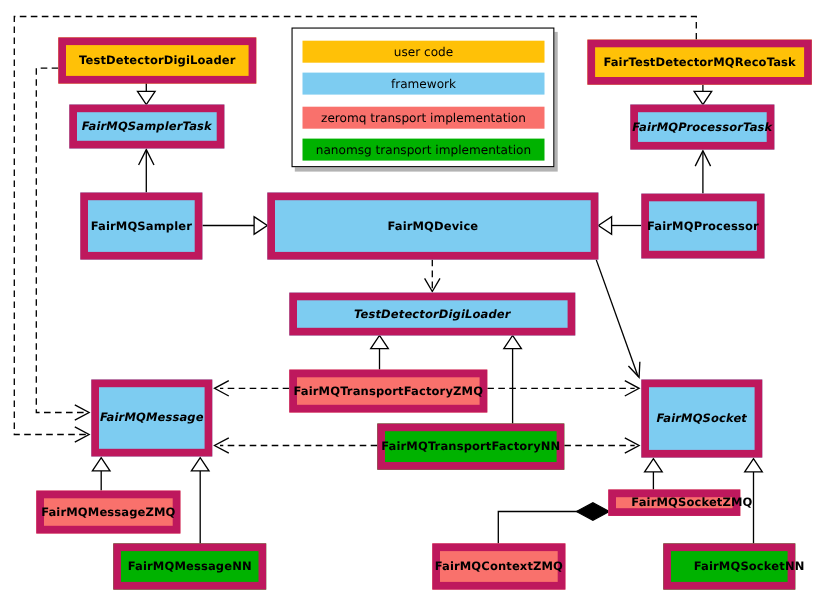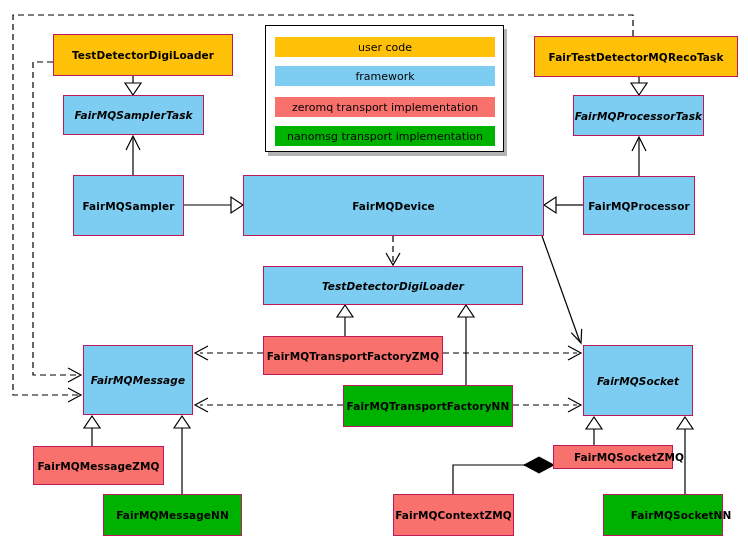--- a/index.html
+++ b/index.html
@@ -1,19 +1,19 @@
 <!DOCTYPE html>
 <html><head>
 <meta charset="utf-8">
 <style>
   html,body { margin:0; padding:0; background:#ffffff; }
   body { font-family:"DejaVu Sans","Liberation Sans",sans-serif; }
   #canvas { position:relative; width:748px; height:549px; background:#ffffff; overflow:hidden; }
   svg.edges { position:absolute; left:0; top:0; z-index:1; }
-  .node { position:absolute; border:1px solid #be185d; box-sizing:border-box;
+  .node { position:absolute; border:7px solid #be185d; box-sizing:border-box;
           display:flex; align-items:center; justify-content:center; z-index:2; }
   .node-label { font-weight:bold; font-size:10.5px; color:#000; white-space:nowrap; letter-spacing:.1px; }
   .node.abstract .node-label { font-style:italic; }
   .legend { position:absolute; border:1px solid #000; background:#fff; box-sizing:border-box;
             box-shadow:3px 4px 0 #b3b3b3; z-index:2; }
   .legend-row { position:absolute; left:9px; width:220px; height:20px;
                 display:flex; align-items:center; justify-content:center; }
   .legend-label { font-size:11px; color:#000; white-space:nowrap; }
   .edge-line { stroke:#000; stroke-width:1.2; fill:none; }
   .edge-dashed { stroke-dasharray:6,4; }

